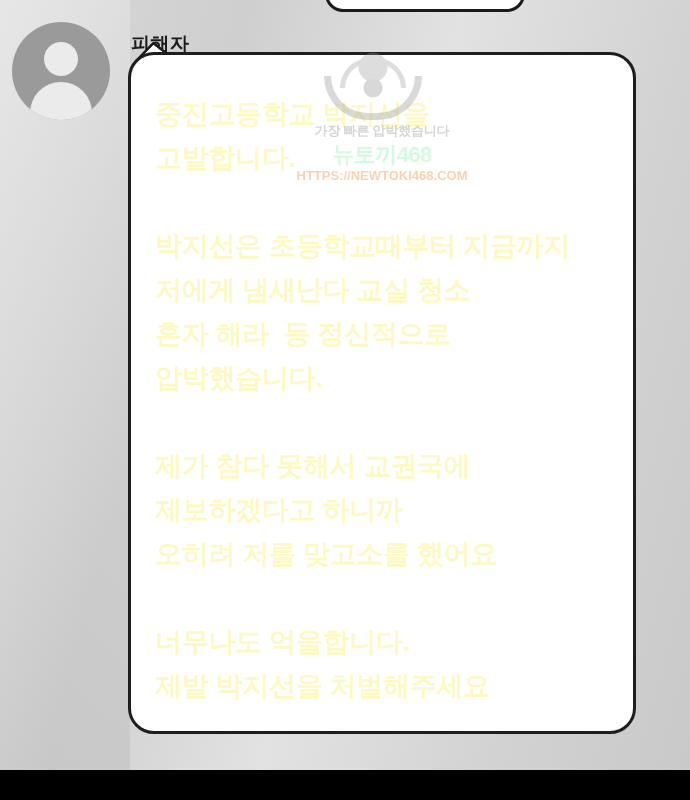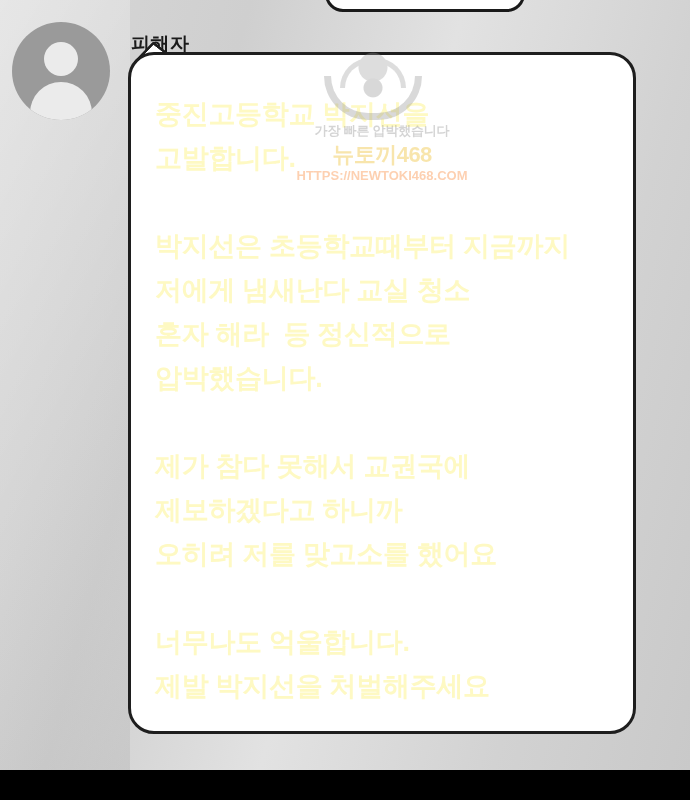--- a/index.html
+++ b/index.html
@@ -193,21 +193,21 @@
     letter-spacing: -0.2px;
   }
   .wm-line2 {
     position: absolute;
     left: 0;
     top: 102px;
     width: 200px;
     text-align: center;
     font-size: 22px;
     font-weight: 700;
-    color: #eab308;
+    color: #86efac;
     letter-spacing: -0.5px;
   }
   .wm-line3 {
     position: absolute;
     left: 0;
     top: 130px;
     width: 200px;
     text-align: center;
     font-size: 13px;
     font-weight: 700;

